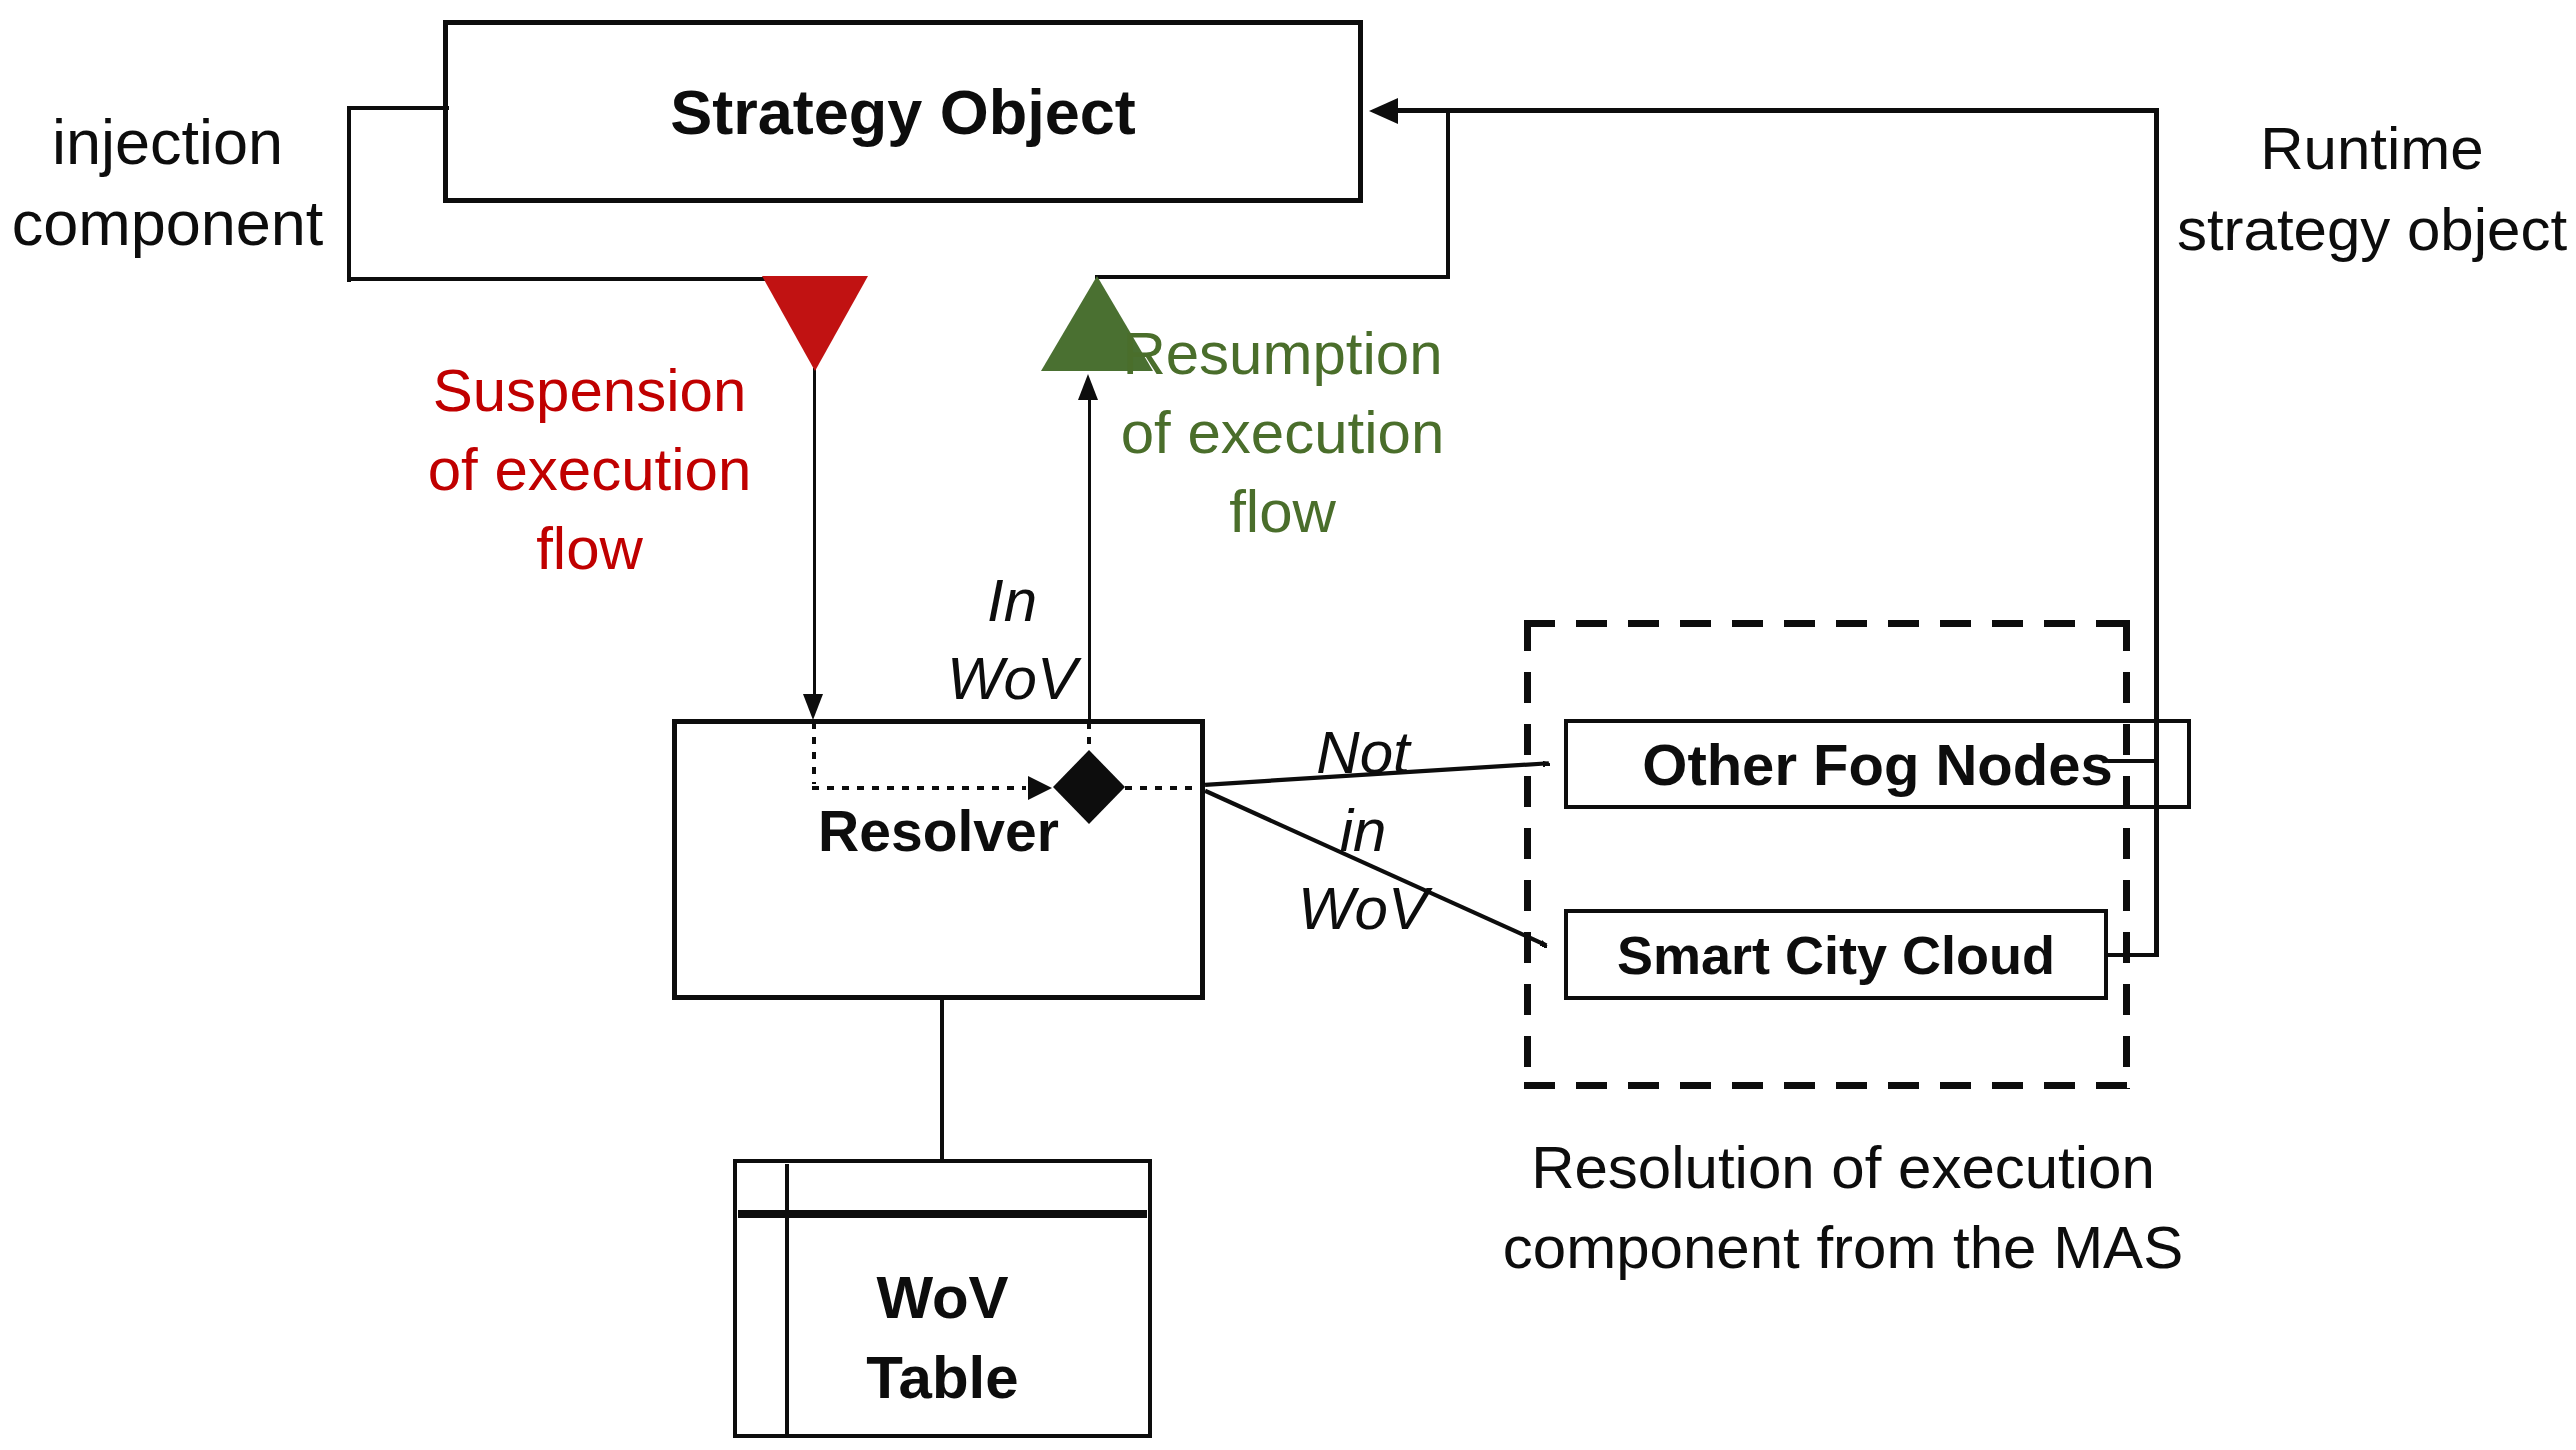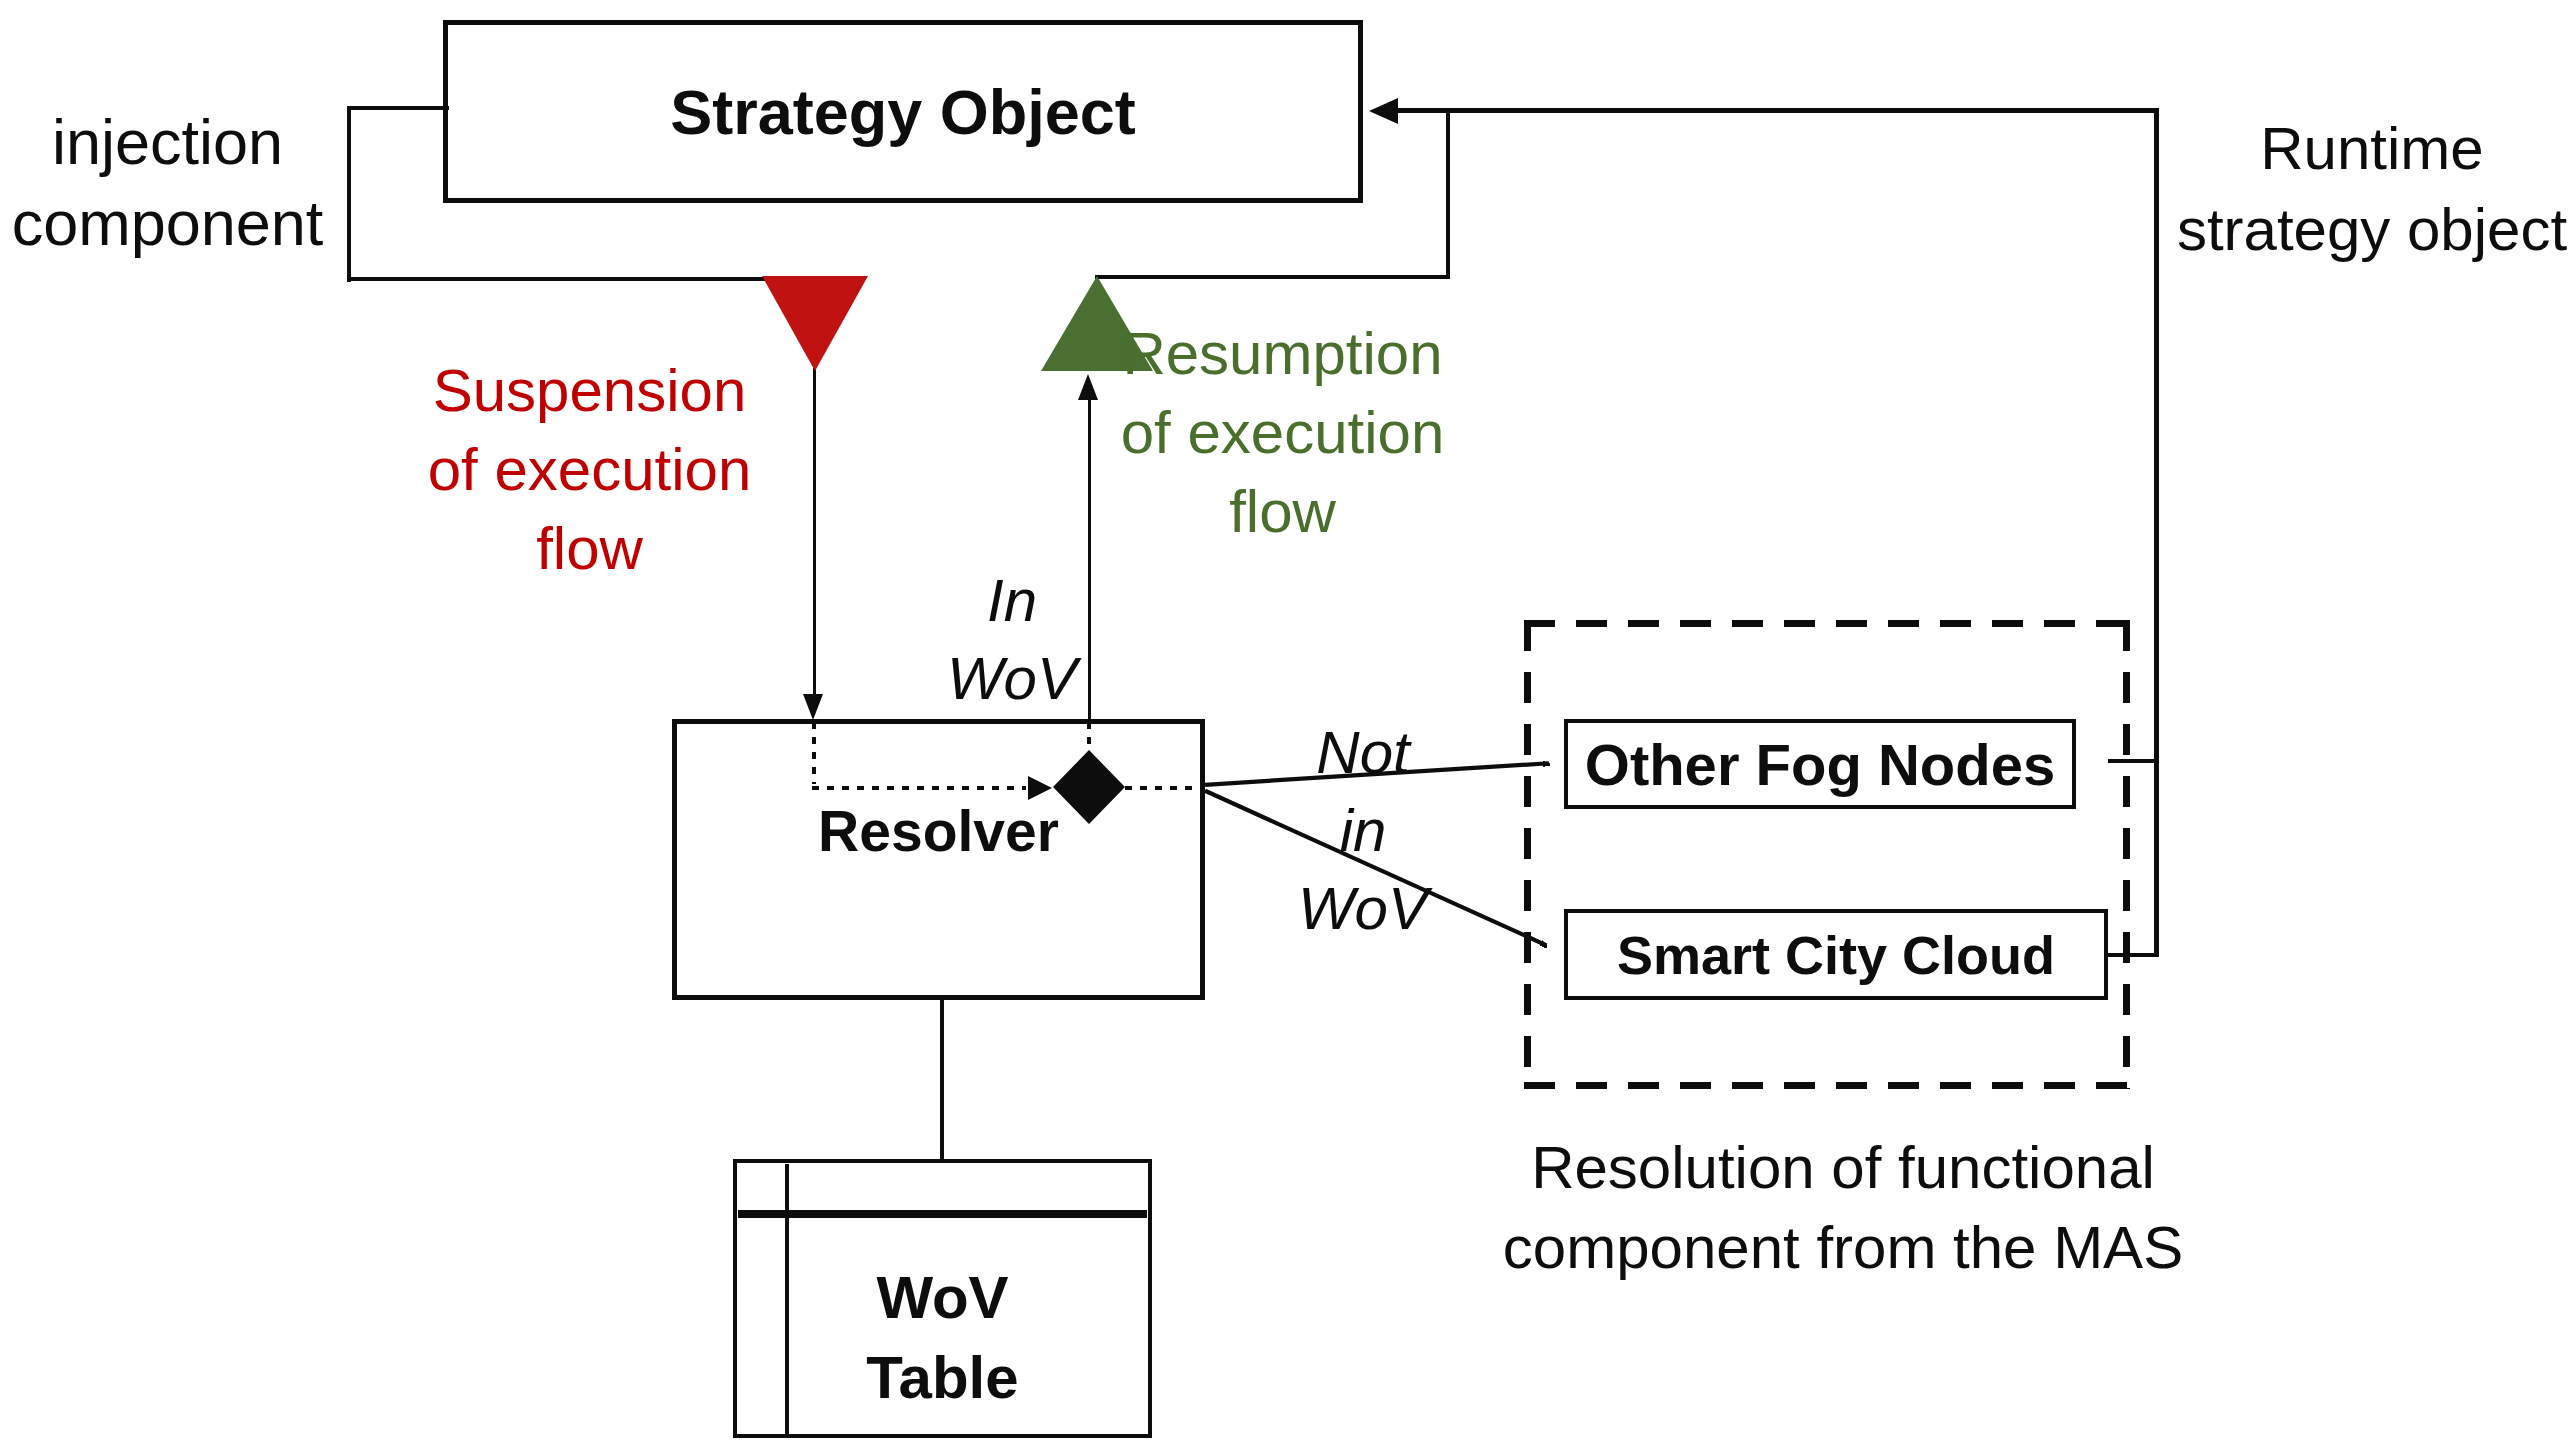--- a/index.html
+++ b/index.html
@@ -31,21 +31,21 @@
 <div class="canvas">
 
   <div class="box" style="left:443px;top:20.4px;width:920px;height:183px;">
     <span class="lbl" style="font-size:63px;">Strategy Object</span>
   </div>
 
   <div class="box" style="left:672px;top:719px;width:533px;height:281px;">
     <span class="lbl" style="font-size:57px;padding-bottom:57px;">Resolver</span>
   </div>
 
-  <div class="box" style="left:1564px;top:719px;width:512px;height:90px;border-width:4.2px;">
+  <div class="box" style="left:1564px;top:719px;width:627px;height:90px;border-width:4.2px;">
     <span class="lbl" style="font-size:58px;">Other Fog Nodes</span>
   </div>
 
   <div class="box" style="left:1564px;top:909px;width:544px;height:91px;border-width:4.2px;">
     <span class="lbl" style="font-size:54px;">Smart City Cloud</span>
   </div>
 
   <div class="box" style="left:733px;top:1159px;width:419px;height:279px;border-width:4.8px;"></div>
   <div class="ln" style="left:785px;top:1164px;width:4.2px;height:270px;"></div>
   <div class="ln" style="left:738px;top:1210px;width:409px;height:8.4px;"></div>
@@ -128,18 +128,18 @@
     <div>WoV</div>
   </div>
 
   <div class="label italic" style="left:1267px;top:714px;width:192px;line-height:78px;">
     <div>Not</div>
     <div>in</div>
     <div>WoV</div>
   </div>
 
   <div class="label" style="left:1455px;top:1128px;width:776px;line-height:80px;">
-    <div>Resolution of functional</div>
+    <div>Resolution of execution</div>
     <div>component from the MAS</div>
   </div>
 
 </div>
 
 
 </body></html>

